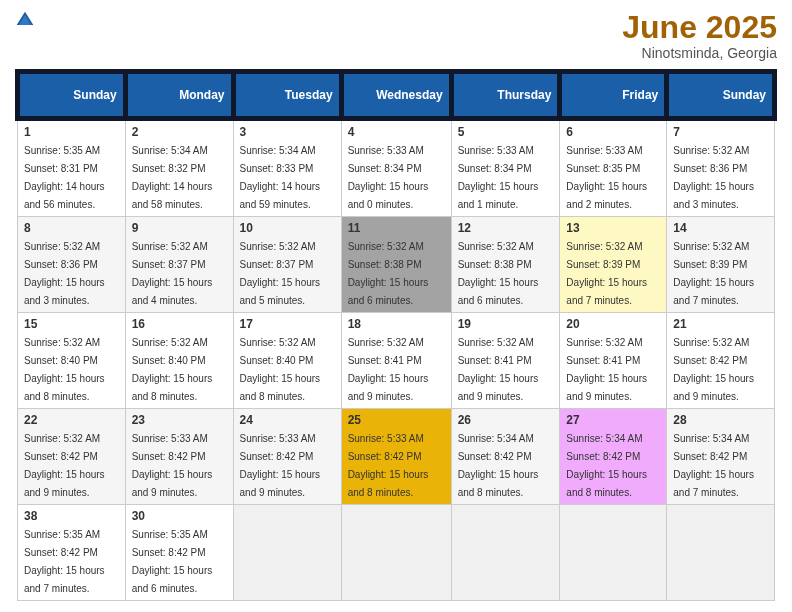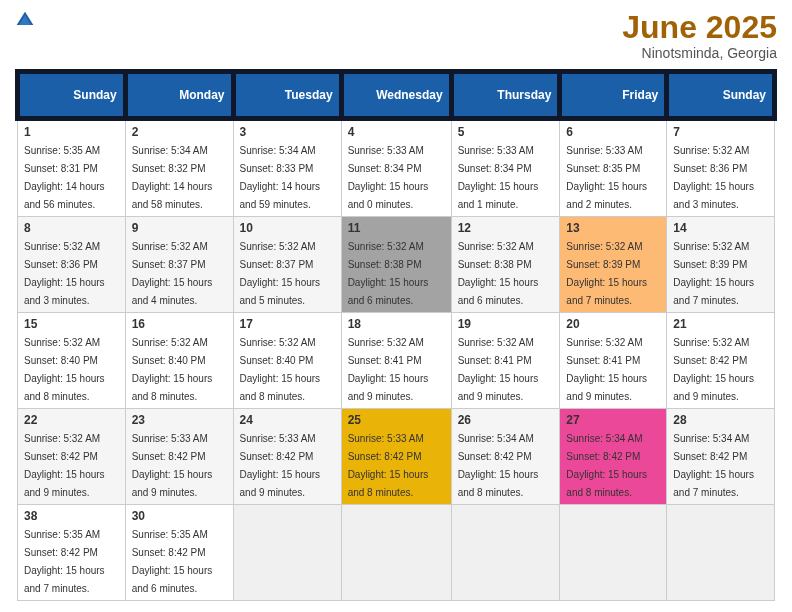--- a/index.html
+++ b/index.html
@@ -135,39 +135,39 @@
           <td><span class="day-num">5</span><span class="day-info">Sunrise: 5:33 AM<br>Sunset: 8:34 PM<br>Daylight: 15 hours and 1 minute.</span></td>
           <td><span class="day-num">6</span><span class="day-info">Sunrise: 5:33 AM<br>Sunset: 8:35 PM<br>Daylight: 15 hours and 2 minutes.</span></td>
           <td><span class="day-num">7</span><span class="day-info">Sunrise: 5:32 AM<br>Sunset: 8:36 PM<br>Daylight: 15 hours and 3 minutes.</span></td>
         </tr>
         <tr style="background: rgb(245, 245, 245);">
           <td style="background: rgb(245, 245, 245);"><span class="day-num">8</span><span class="day-info">Sunrise: 5:32 AM<br>Sunset: 8:36 PM<br>Daylight: 15 hours and 3 minutes.</span></td>
           <td style="background: rgb(245, 245, 245);"><span class="day-num">9</span><span class="day-info">Sunrise: 5:32 AM<br>Sunset: 8:37 PM<br>Daylight: 15 hours and 4 minutes.</span></td>
           <td style="background: rgb(245, 245, 245);"><span class="day-num">10</span><span class="day-info">Sunrise: 5:32 AM<br>Sunset: 8:37 PM<br>Daylight: 15 hours and 5 minutes.</span></td>
           <td style="background: #a3a3a3;"><span class="day-num">11</span><span class="day-info">Sunrise: 5:32 AM<br>Sunset: 8:38 PM<br>Daylight: 15 hours and 6 minutes.</span></td>
           <td style="background: rgb(245, 245, 245);"><span class="day-num">12</span><span class="day-info">Sunrise: 5:32 AM<br>Sunset: 8:38 PM<br>Daylight: 15 hours and 6 minutes.</span></td>
-          <td style="background: #fdba74;"><span class="day-num">13</span><span class="day-info">Sunrise: 5:32 AM<br>Sunset: 8:39 PM<br>Daylight: 15 hours and 7 minutes.</span></td>
+          <td style="background: #fef9c3;"><span class="day-num">13</span><span class="day-info">Sunrise: 5:32 AM<br>Sunset: 8:39 PM<br>Daylight: 15 hours and 7 minutes.</span></td>
           <td style="background: rgb(245, 245, 245);"><span class="day-num">14</span><span class="day-info">Sunrise: 5:32 AM<br>Sunset: 8:39 PM<br>Daylight: 15 hours and 7 minutes.</span></td>
         </tr>
         <tr>
           <td><span class="day-num">15</span><span class="day-info">Sunrise: 5:32 AM<br>Sunset: 8:40 PM<br>Daylight: 15 hours and 8 minutes.</span></td>
           <td><span class="day-num">16</span><span class="day-info">Sunrise: 5:32 AM<br>Sunset: 8:40 PM<br>Daylight: 15 hours and 8 minutes.</span></td>
           <td><span class="day-num">17</span><span class="day-info">Sunrise: 5:32 AM<br>Sunset: 8:40 PM<br>Daylight: 15 hours and 8 minutes.</span></td>
           <td><span class="day-num">18</span><span class="day-info">Sunrise: 5:32 AM<br>Sunset: 8:41 PM<br>Daylight: 15 hours and 9 minutes.</span></td>
           <td><span class="day-num">19</span><span class="day-info">Sunrise: 5:32 AM<br>Sunset: 8:41 PM<br>Daylight: 15 hours and 9 minutes.</span></td>
           <td><span class="day-num">20</span><span class="day-info">Sunrise: 5:32 AM<br>Sunset: 8:41 PM<br>Daylight: 15 hours and 9 minutes.</span></td>
           <td><span class="day-num">21</span><span class="day-info">Sunrise: 5:32 AM<br>Sunset: 8:42 PM<br>Daylight: 15 hours and 9 minutes.</span></td>
         </tr>
         <tr style="background: rgb(245, 245, 245);">
           <td style="background: rgb(245, 245, 245);"><span class="day-num">22</span><span class="day-info">Sunrise: 5:32 AM<br>Sunset: 8:42 PM<br>Daylight: 15 hours and 9 minutes.</span></td>
           <td style="background: rgb(245, 245, 245);"><span class="day-num">23</span><span class="day-info">Sunrise: 5:33 AM<br>Sunset: 8:42 PM<br>Daylight: 15 hours and 9 minutes.</span></td>
           <td style="background: rgb(245, 245, 245);"><span class="day-num">24</span><span class="day-info">Sunrise: 5:33 AM<br>Sunset: 8:42 PM<br>Daylight: 15 hours and 9 minutes.</span></td>
           <td style="background: #eab308;"><span class="day-num">25</span><span class="day-info">Sunrise: 5:33 AM<br>Sunset: 8:42 PM<br>Daylight: 15 hours and 8 minutes.</span></td>
           <td style="background: rgb(245, 245, 245);"><span class="day-num">26</span><span class="day-info">Sunrise: 5:34 AM<br>Sunset: 8:42 PM<br>Daylight: 15 hours and 8 minutes.</span></td>
-          <td style="background: #ec4899;"><span class="day-num">27</span><span class="day-info">Sunrise: 5:34 AM<br>Sunset: 8:42 PM<br>Daylight: 15 hours and 8 minutes.</span></td>
+          <td style="background: #f0abfc;"><span class="day-num">27</span><span class="day-info">Sunrise: 5:34 AM<br>Sunset: 8:42 PM<br>Daylight: 15 hours and 8 minutes.</span></td>
           <td style="background: rgb(245, 245, 245);"><span class="day-num">28</span><span class="day-info">Sunrise: 5:34 AM<br>Sunset: 8:42 PM<br>Daylight: 15 hours and 7 minutes.</span></td>
         </tr>
         <tr>
           <td><span class="day-num">38</span><span class="day-info">Sunrise: 5:35 AM<br>Sunset: 8:42 PM<br>Daylight: 15 hours and 7 minutes.</span></td>
           <td><span class="day-num">30</span><span class="day-info">Sunrise: 5:35 AM<br>Sunset: 8:42 PM<br>Daylight: 15 hours and 6 minutes.</span></td>
           <td class="empty-cell"></td>
           <td class="empty-cell"></td>
           <td class="empty-cell"></td>
           <td class="empty-cell"></td>
           <td class="empty-cell"></td>

